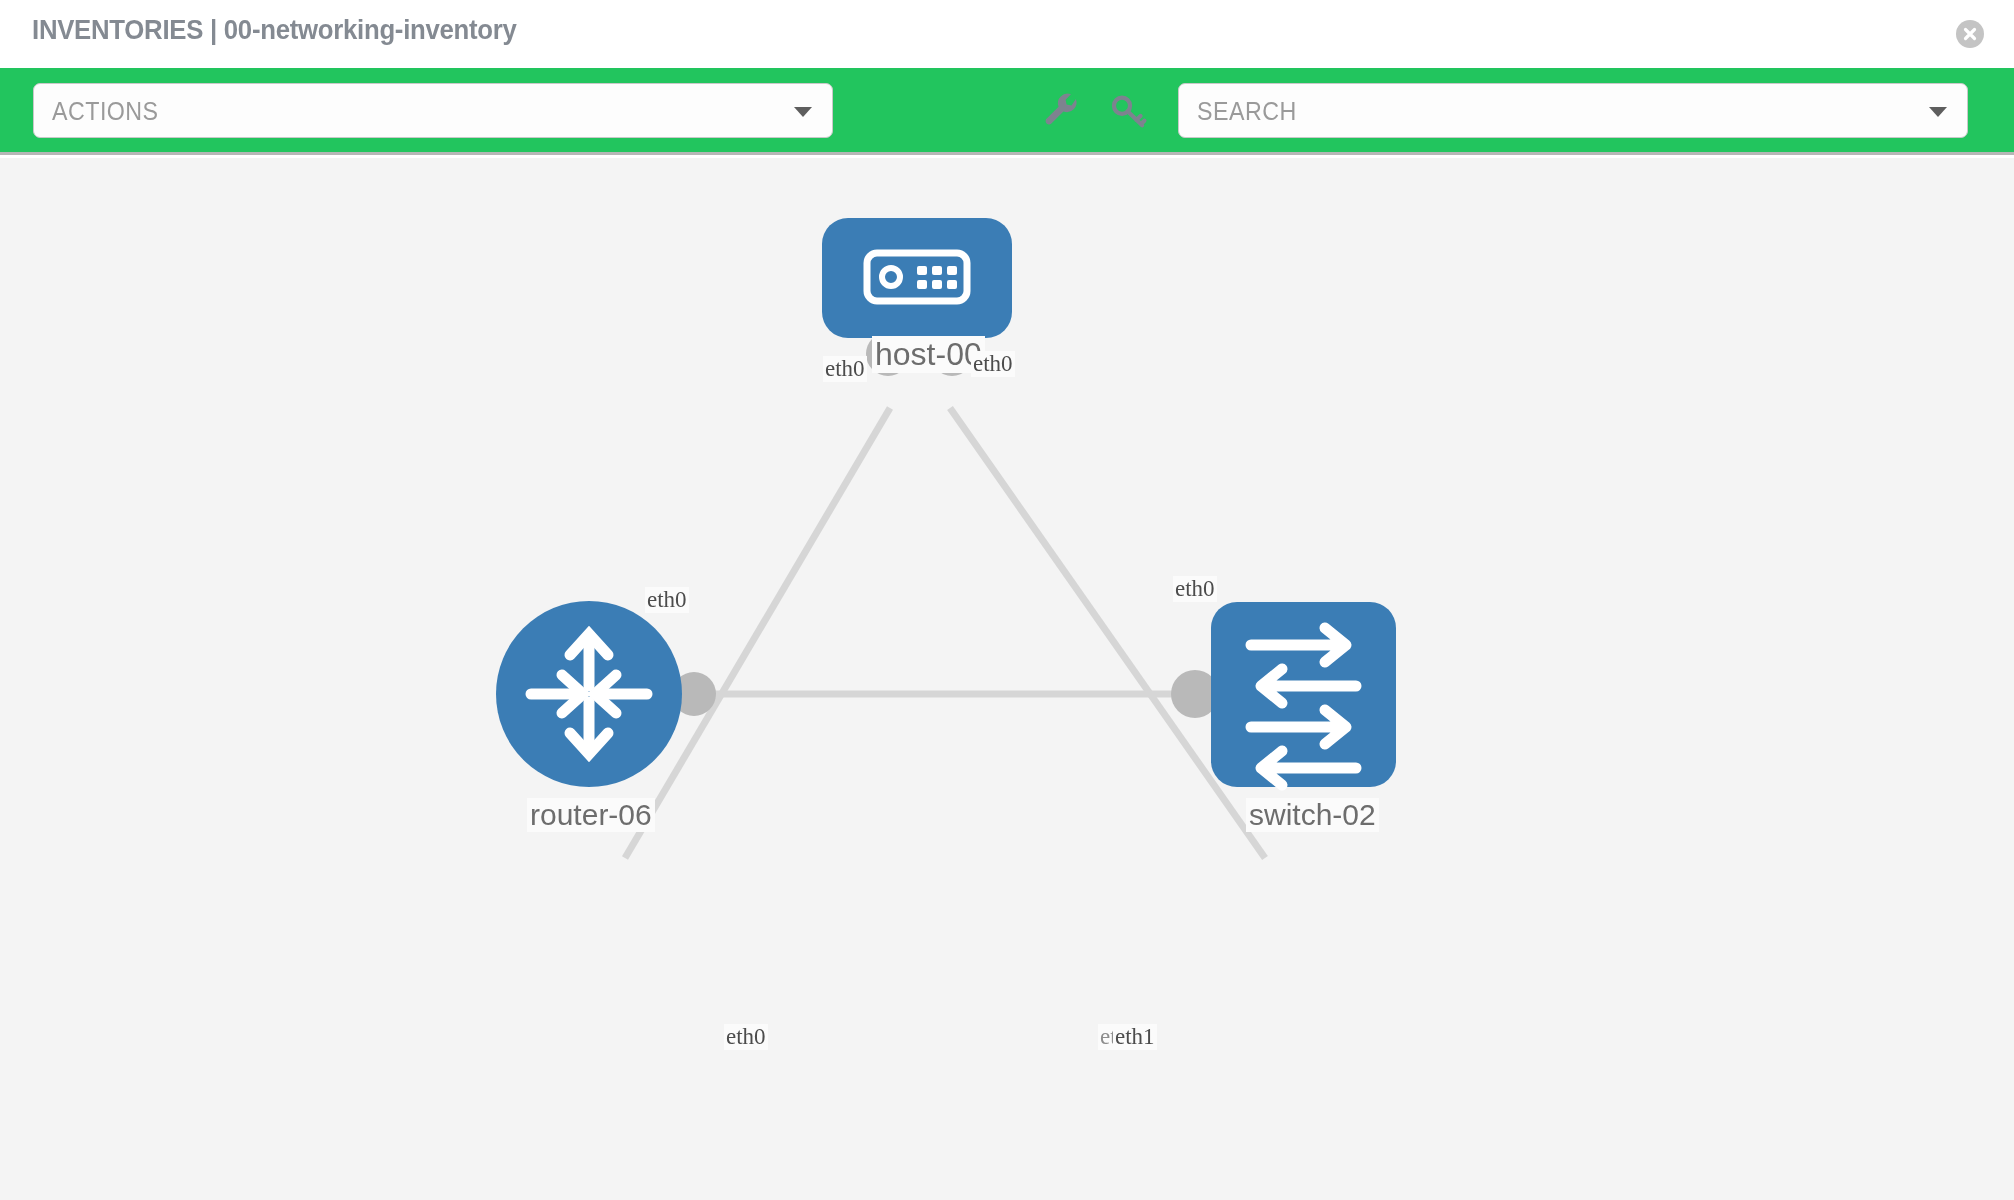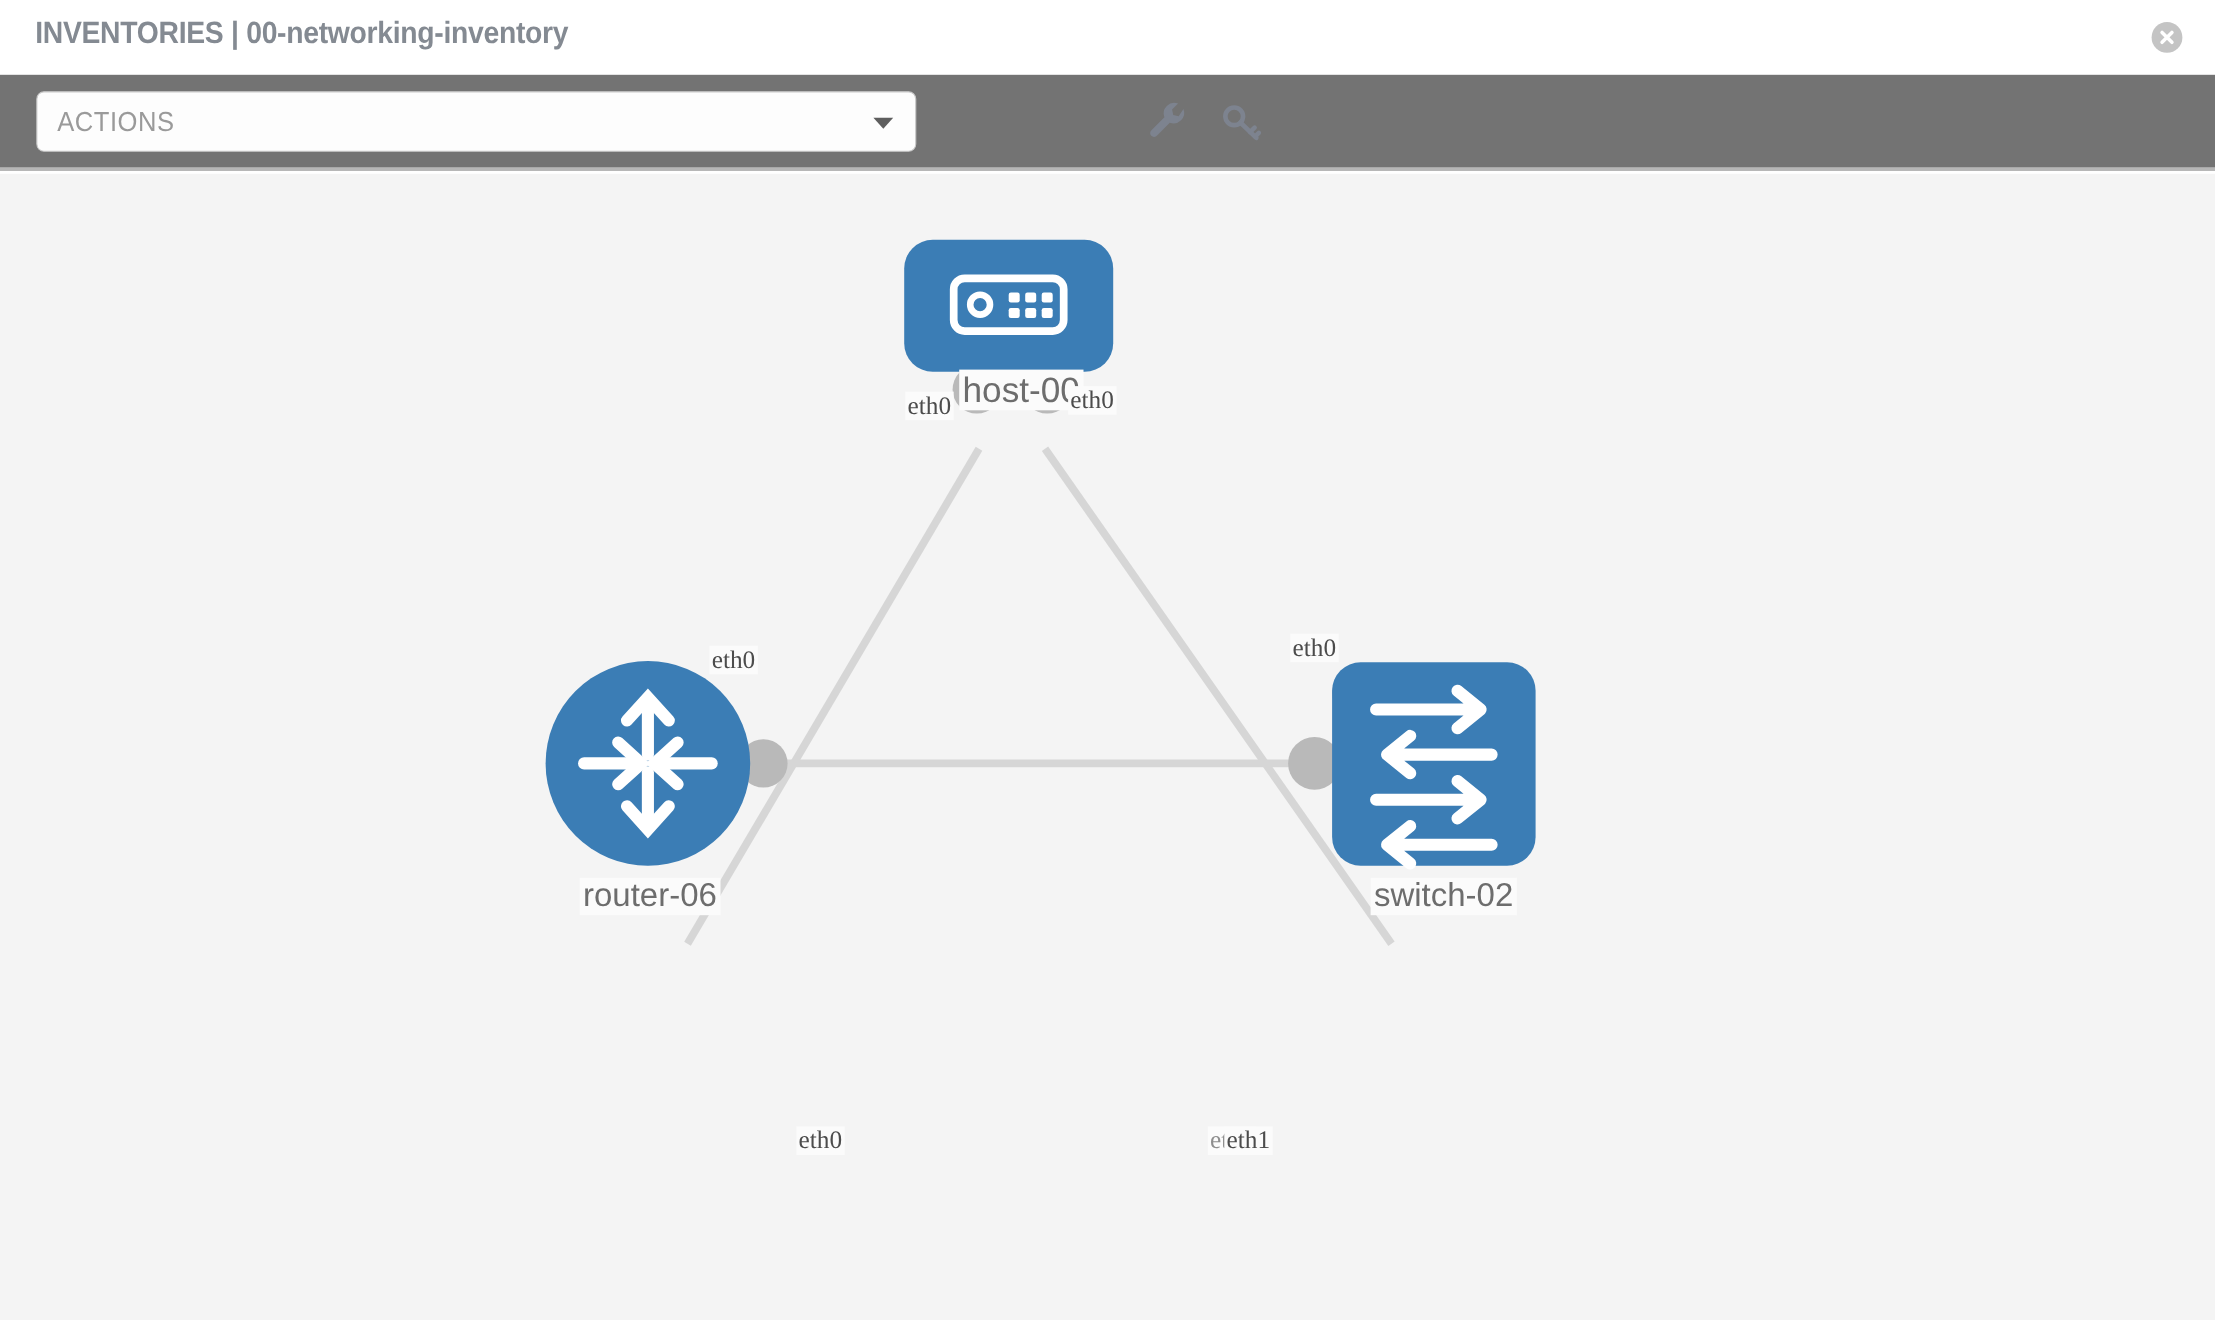--- a/index.html
+++ b/index.html
@@ -28,21 +28,21 @@
   .close-btn {
     position: absolute; right: 30px; top: 20px;
     width: 28px; height: 28px; border-radius: 50%;
     background: #c4c4c4; cursor: pointer;
   }
   .close-btn svg { position: absolute; left: 6px; top: 6px; }
 
   
   .toolbar {
     position: absolute; left: 0; top: 68px; width: 2014px; height: 87px;
-    background: #737373;
+    background: #22c55e;
     border-bottom: 3px solid #b6b6b6;
   }
   .actions-select {
     position: absolute; left: 33px; top: 15px;
     width: 800px; height: 55px;
     background: #fdfdfd; border: 1px solid #c9c9c9; border-radius: 7px;
     cursor: pointer;
   }
   .actions-select .sel-label {
     position: absolute; left: 18px; top: 13px;
@@ -158,20 +158,24 @@
       </svg>
     </div>
 
     <div class="tool-icon key">
       <svg width="42" height="42" viewBox="0 0 24 24">
         <circle cx="8" cy="9" r="4.6" fill="none" stroke="#7d838f" stroke-width="2.4"></circle>
         <path d="M11.2 12.2 L19.5 20.2 M16.2 17.2 L18.6 14.9 M18.8 19.5 L20.8 17.6" stroke="#7d838f" stroke-width="2.4" stroke-linecap="round" fill="none"></path>
       </svg>
     </div>
 
+    <div class="search-select">
+      <span class="sel-label">SEARCH</span>
+      <span class="caret"></span>
+    </div>
   </div>
 
   <div class="canvas">
 
     <svg class="topology-svg" width="2014" height="1042">
 
       <g>
         <line x1="890" y1="250" x2="625" y2="700" stroke="#d6d6d6" stroke-width="7"></line>
         <line x1="950" y1="250" x2="1265" y2="700" stroke="#d6d6d6" stroke-width="7"></line>
         <line x1="660" y1="536" x2="1230" y2="536" stroke="#d6d6d6" stroke-width="7"></line>

